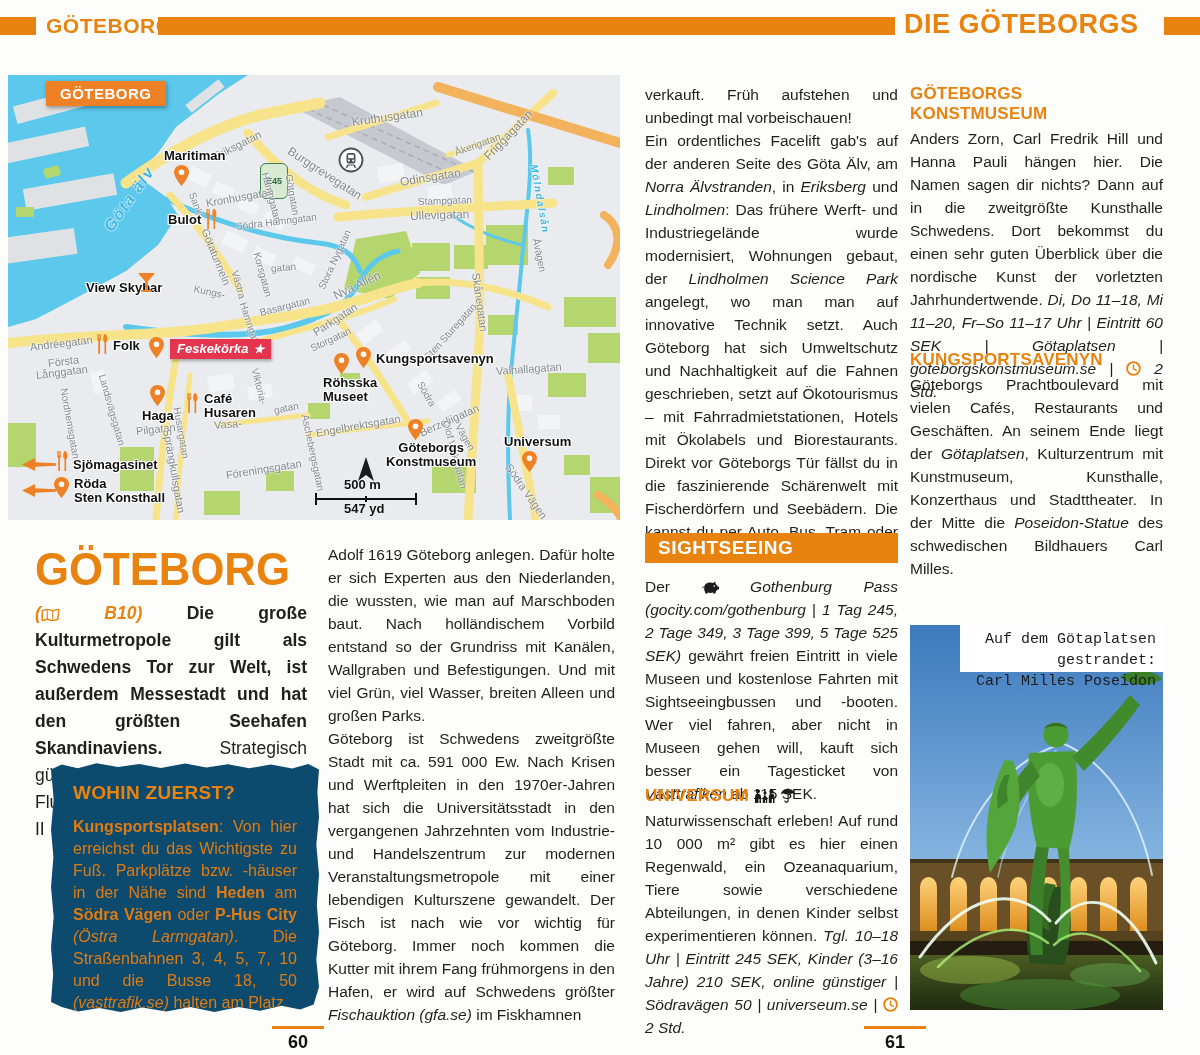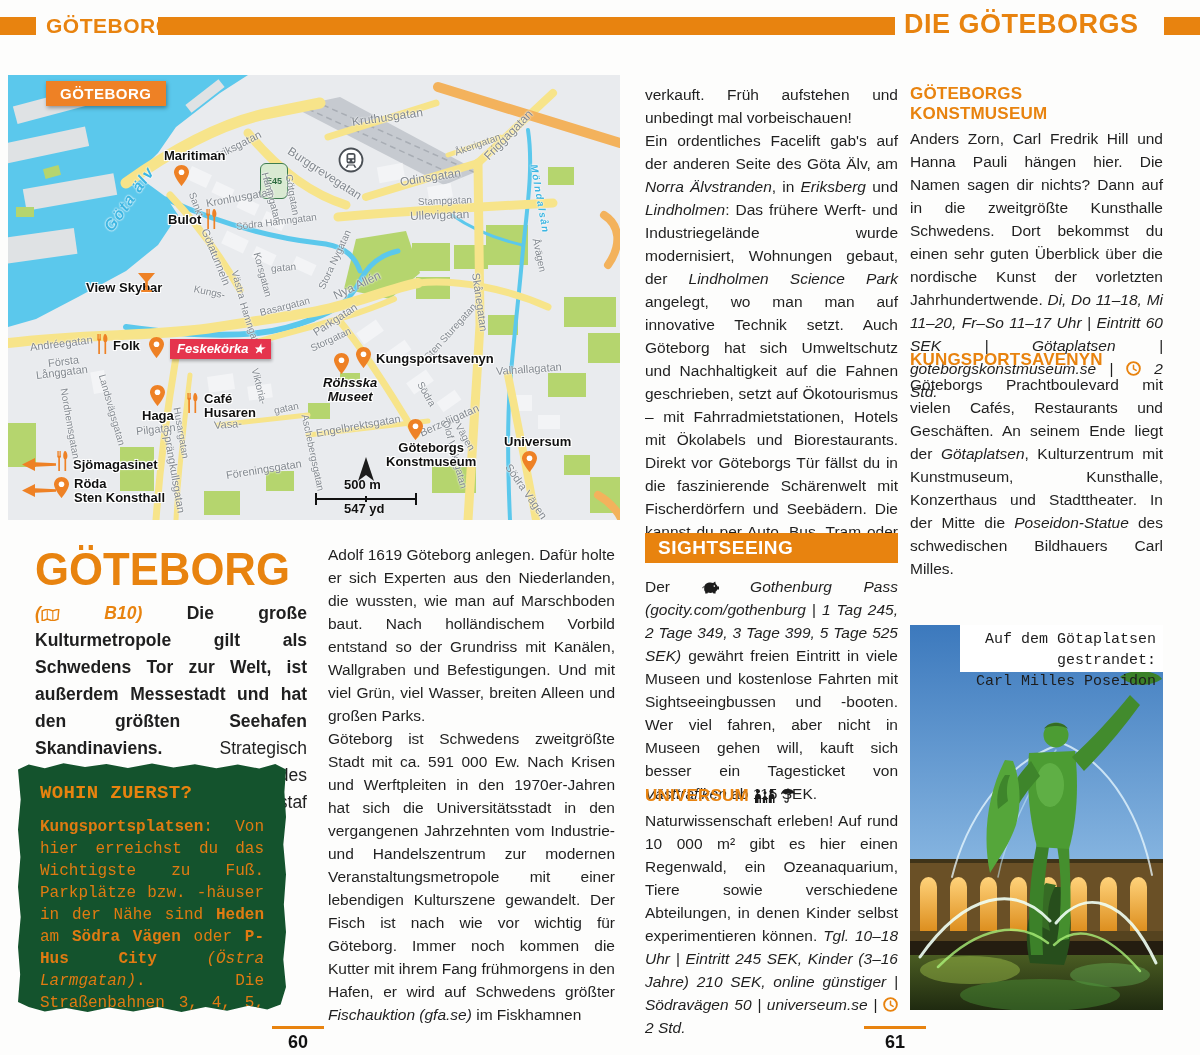--- a/index.html
+++ b/index.html
@@ -28,23 +28,23 @@
   
   .col{position:absolute;text-align:justify;font-size:15.5px;line-height:23px;}
   .col p{margin:0;}
   .it{font-style:italic;}
   .sec-h{color:#e8830f;font-weight:bold;font-size:17px;letter-spacing:.2px;margin:0 0 3px 0;text-align:left;}
   .big-title{position:absolute;left:35px;top:542px;color:#e8830f;font-weight:bold;font-size:46px;
      letter-spacing:0px;transform:scaleX(.95);transform-origin:0 0;white-space:nowrap;}
   .intro{position:absolute;left:35px;top:600px;width:272px;font-size:17.5px;line-height:27px;text-align:justify;}
   .intro .bold{font-weight:bold;}
   .intro .ref{color:#e8830f;font-style:italic;font-weight:bold;}
-  .wohin{position:absolute;left:18px;top:762px;width:268px;height:250px;background:#14532d;
+  .wohin{position:absolute;left:51px;top:762px;width:268px;height:250px;background:#0c4a6e;
      padding:20px 22px;box-sizing:border-box;
-     clip-path:polygon(0% 3%,4% 1%,10% 2.5%,17% .5%,25% 2%,33% .8%,41% 2.4%,50% .6%,58% 2.2%,66% .9%,74% 2.5%,82% 1%,90% 2.6%,96% .8%,100% 3%,99.4% 12%,100% 22%,99% 33%,100% 45%,99.2% 57%,100% 68%,99% 79%,100% 90%,98% 97%,93% 99%,86% 97.5%,78% 99.5%,70% 98%,61% 100%,52% 98%,43% 99.8%,34% 98.2%,26% 100%,18% 98.4%,10% 99.8%,4% 98%,0% 96%,.8% 85%,0% 74%,1% 62%,0% 50%,.9% 38%,0% 27%,1% 15%);font-family:Liberation Mono, monospace;}
+     clip-path:polygon(0% 3%,4% 1%,10% 2.5%,17% .5%,25% 2%,33% .8%,41% 2.4%,50% .6%,58% 2.2%,66% .9%,74% 2.5%,82% 1%,90% 2.6%,96% .8%,100% 3%,99.4% 12%,100% 22%,99% 33%,100% 45%,99.2% 57%,100% 68%,99% 79%,100% 90%,98% 97%,93% 99%,86% 97.5%,78% 99.5%,70% 98%,61% 100%,52% 98%,43% 99.8%,34% 98.2%,26% 100%,18% 98.4%,10% 99.8%,4% 98%,0% 96%,.8% 85%,0% 74%,1% 62%,0% 50%,.9% 38%,0% 27%,1% 15%);}
   .wohin h3{margin:0 0 12px 0;color:#e8830f;font-size:19px;letter-spacing:.3px;}
   .wohin .body{color:#e07b12;font-size:16px;line-height:22px;text-align:justify;}
   .wohin .b{font-weight:bold;}
   .banner{position:absolute;left:645px;top:533px;width:253px;height:30px;background:#e8830f;color:#fff;
      font-weight:bold;font-size:19px;letter-spacing:.5px;line-height:30px;padding-left:13px;box-sizing:border-box;}
   .icon-inline{display:inline-block;vertical-align:-2px;}
   
   #photo{position:absolute;left:910px;top:625px;width:253px;height:385px;font-family:Liberation Mono, monospace;}
   
   .pg-line{position:absolute;top:1026px;height:3px;background:#e8830f;}
@@ -297,21 +297,21 @@
     <div class="abs" style="left:46px;top:402px;"><svg width="15" height="21" viewBox="0 0 15 21">
           <path d="M7.5 0C3.4 0 0 3.2 0 7.2 0 12.2 7.5 21 7.5 21S15 12.2 15 7.2C15 3.2 11.6 0 7.5 0z" fill="#ee8125"></path>
           <circle cx="7.5" cy="7.2" r="2.8" fill="#fff"></circle>
         </svg></div>
     <div class="poi-label" style="left:66px;top:402px;"><span>Röda</span><br><span>Sten Konsthall</span></div>
 
     <div class="abs" style="left:326px;top:278px;"><svg width="15" height="21" viewBox="0 0 15 21">
           <path d="M7.5 0C3.4 0 0 3.2 0 7.2 0 12.2 7.5 21 7.5 21S15 12.2 15 7.2C15 3.2 11.6 0 7.5 0z" fill="#ee8125"></path>
           <circle cx="7.5" cy="7.2" r="2.8" fill="#fff"></circle>
         </svg></div>
-    <div class="poi-label" style="left:315px;top:301px;text-align:center;font-style:italic;"><span>Röhsska</span><br><span>Museet</span></div>
+    <div class="poi-label" style="left:315px;top:301px;"><span>Röhsska</span><br><span>Museet</span></div>
 
     <div class="abs" style="left:348px;top:272px;"><svg width="15" height="21" viewBox="0 0 15 21">
           <path d="M7.5 0C3.4 0 0 3.2 0 7.2 0 12.2 7.5 21 7.5 21S15 12.2 15 7.2C15 3.2 11.6 0 7.5 0z" fill="#ee8125"></path>
           <circle cx="7.5" cy="7.2" r="2.8" fill="#fff"></circle>
         </svg></div>
     <div class="poi-label" style="left:368px;top:277px;">Kungsportsavenyn</div>
 
     <div class="abs" style="left:400px;top:344px;"><svg width="15" height="21" viewBox="0 0 15 21">
           <path d="M7.5 0C3.4 0 0 3.2 0 7.2 0 12.2 7.5 21 7.5 21S15 12.2 15 7.2C15 3.2 11.6 0 7.5 0z" fill="#ee8125"></path>
           <circle cx="7.5" cy="7.2" r="2.8" fill="#fff"></circle>

